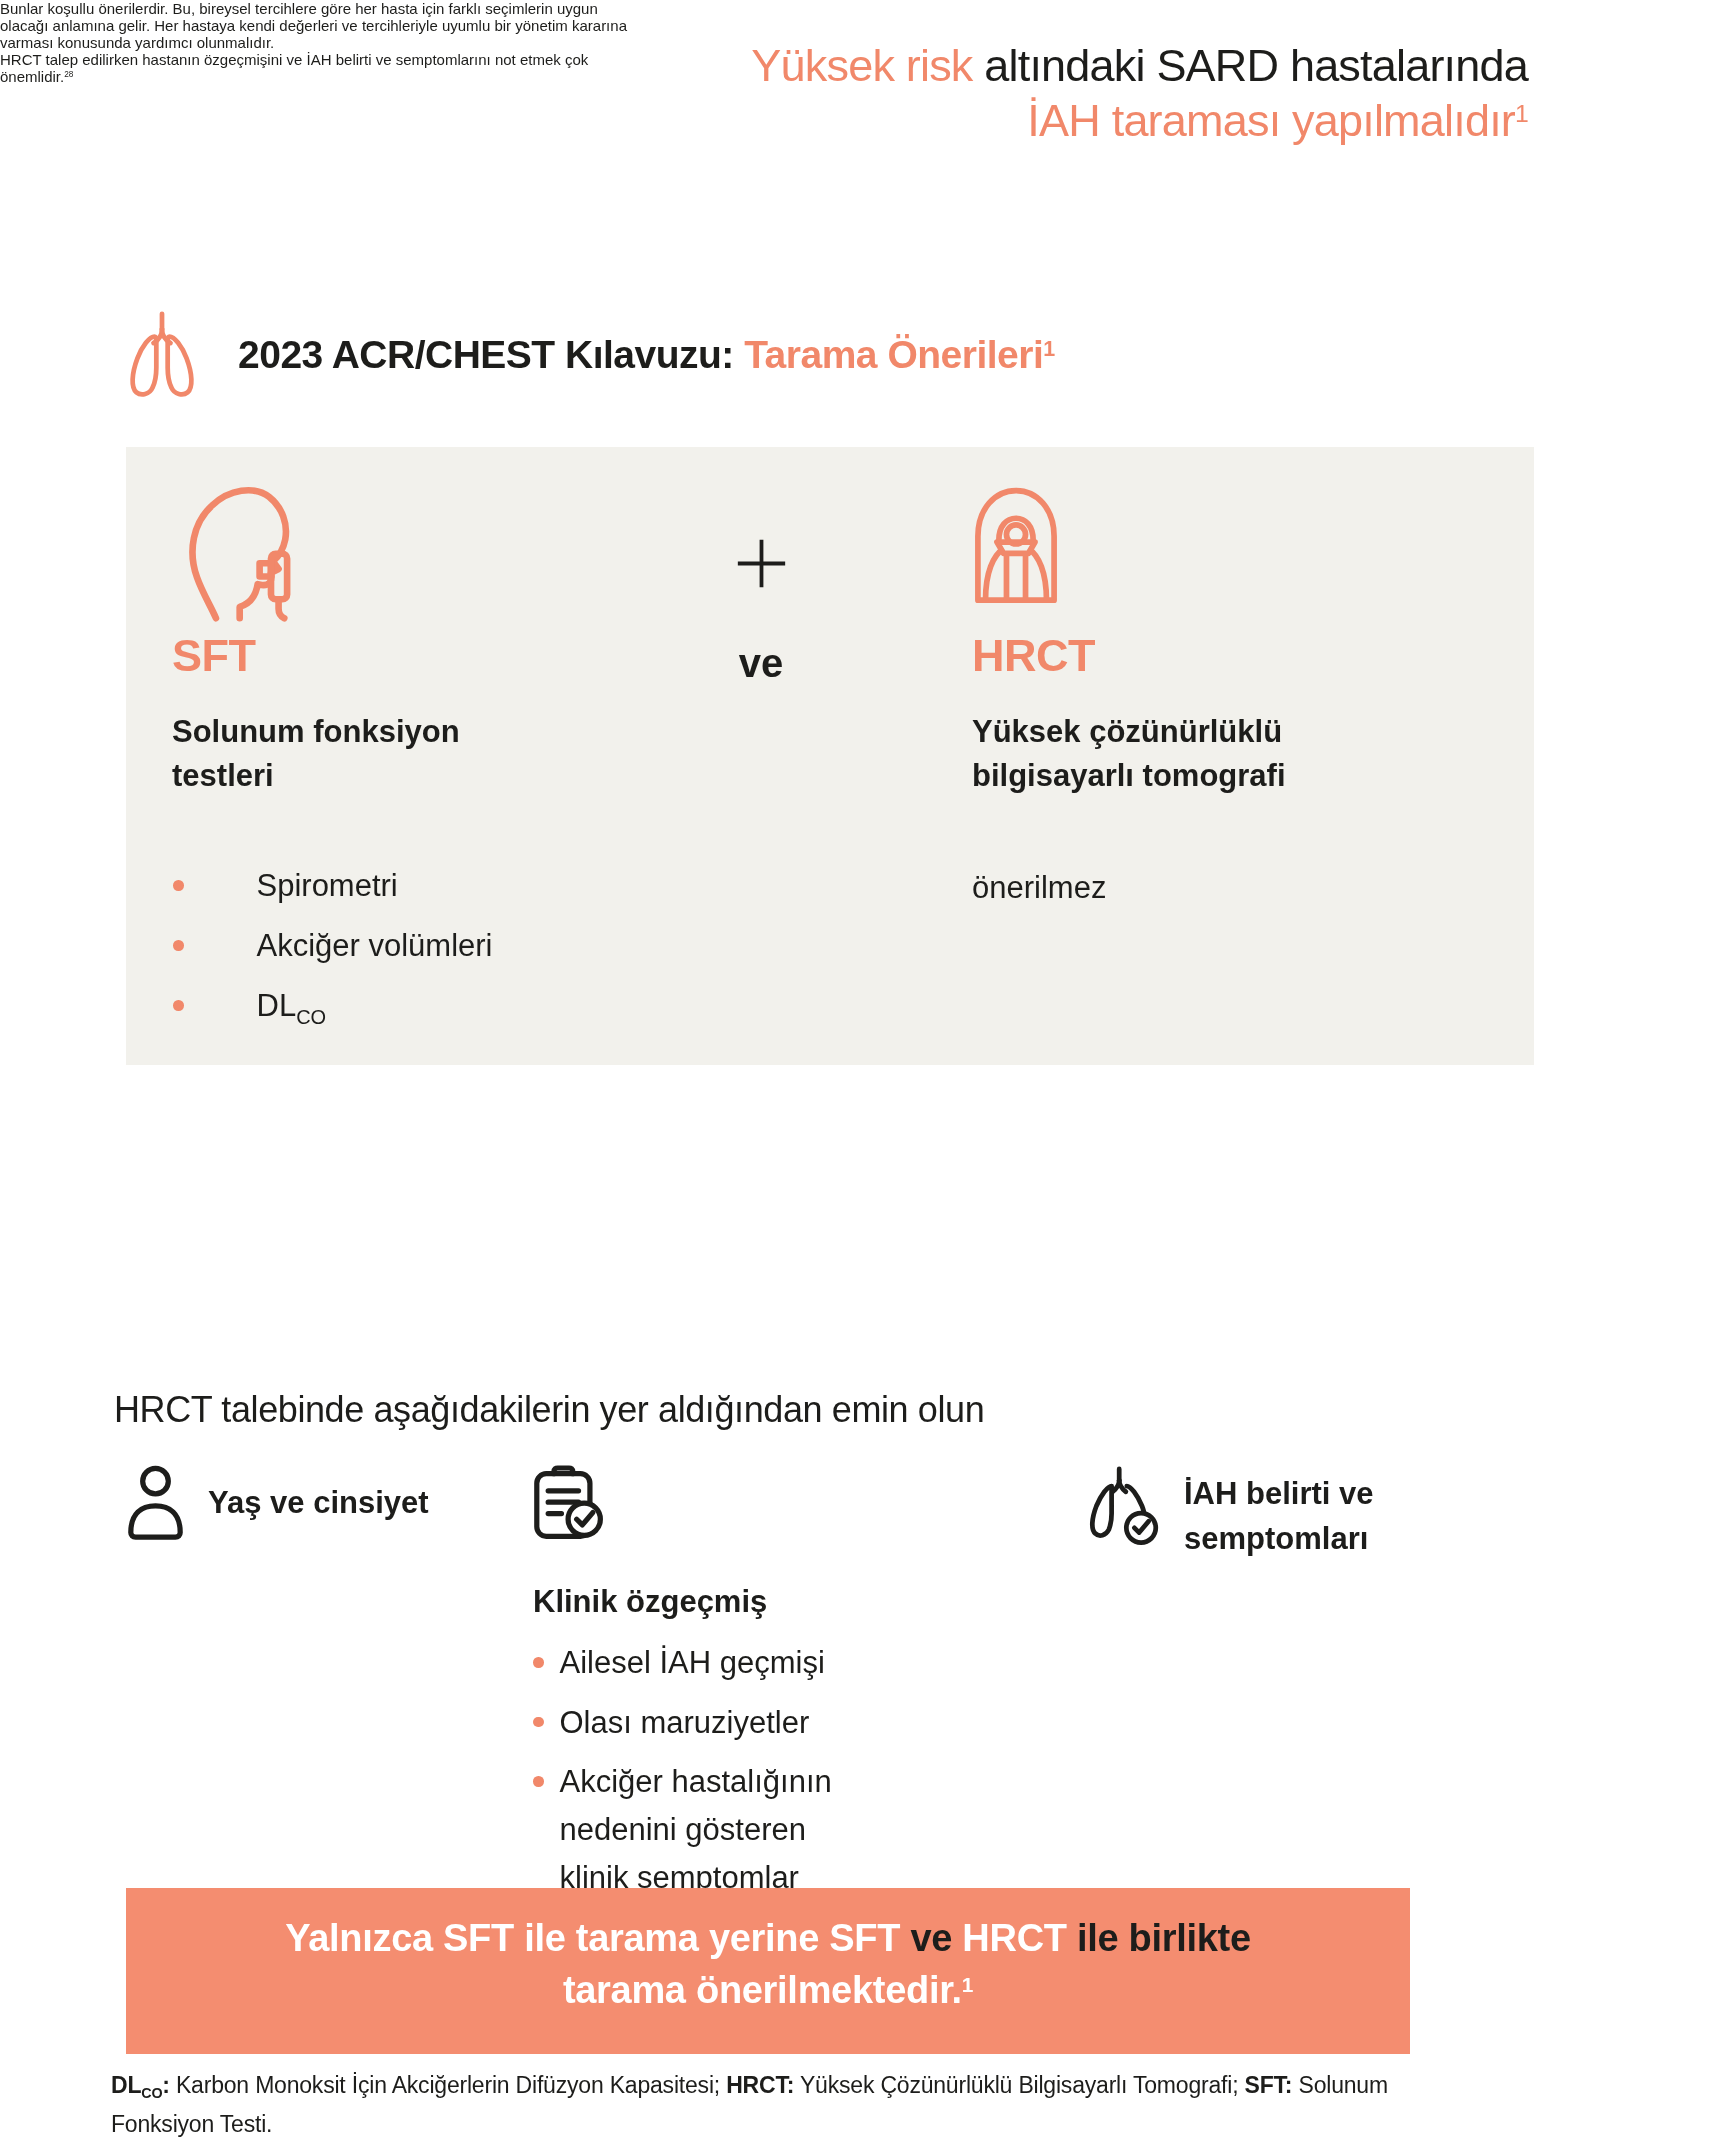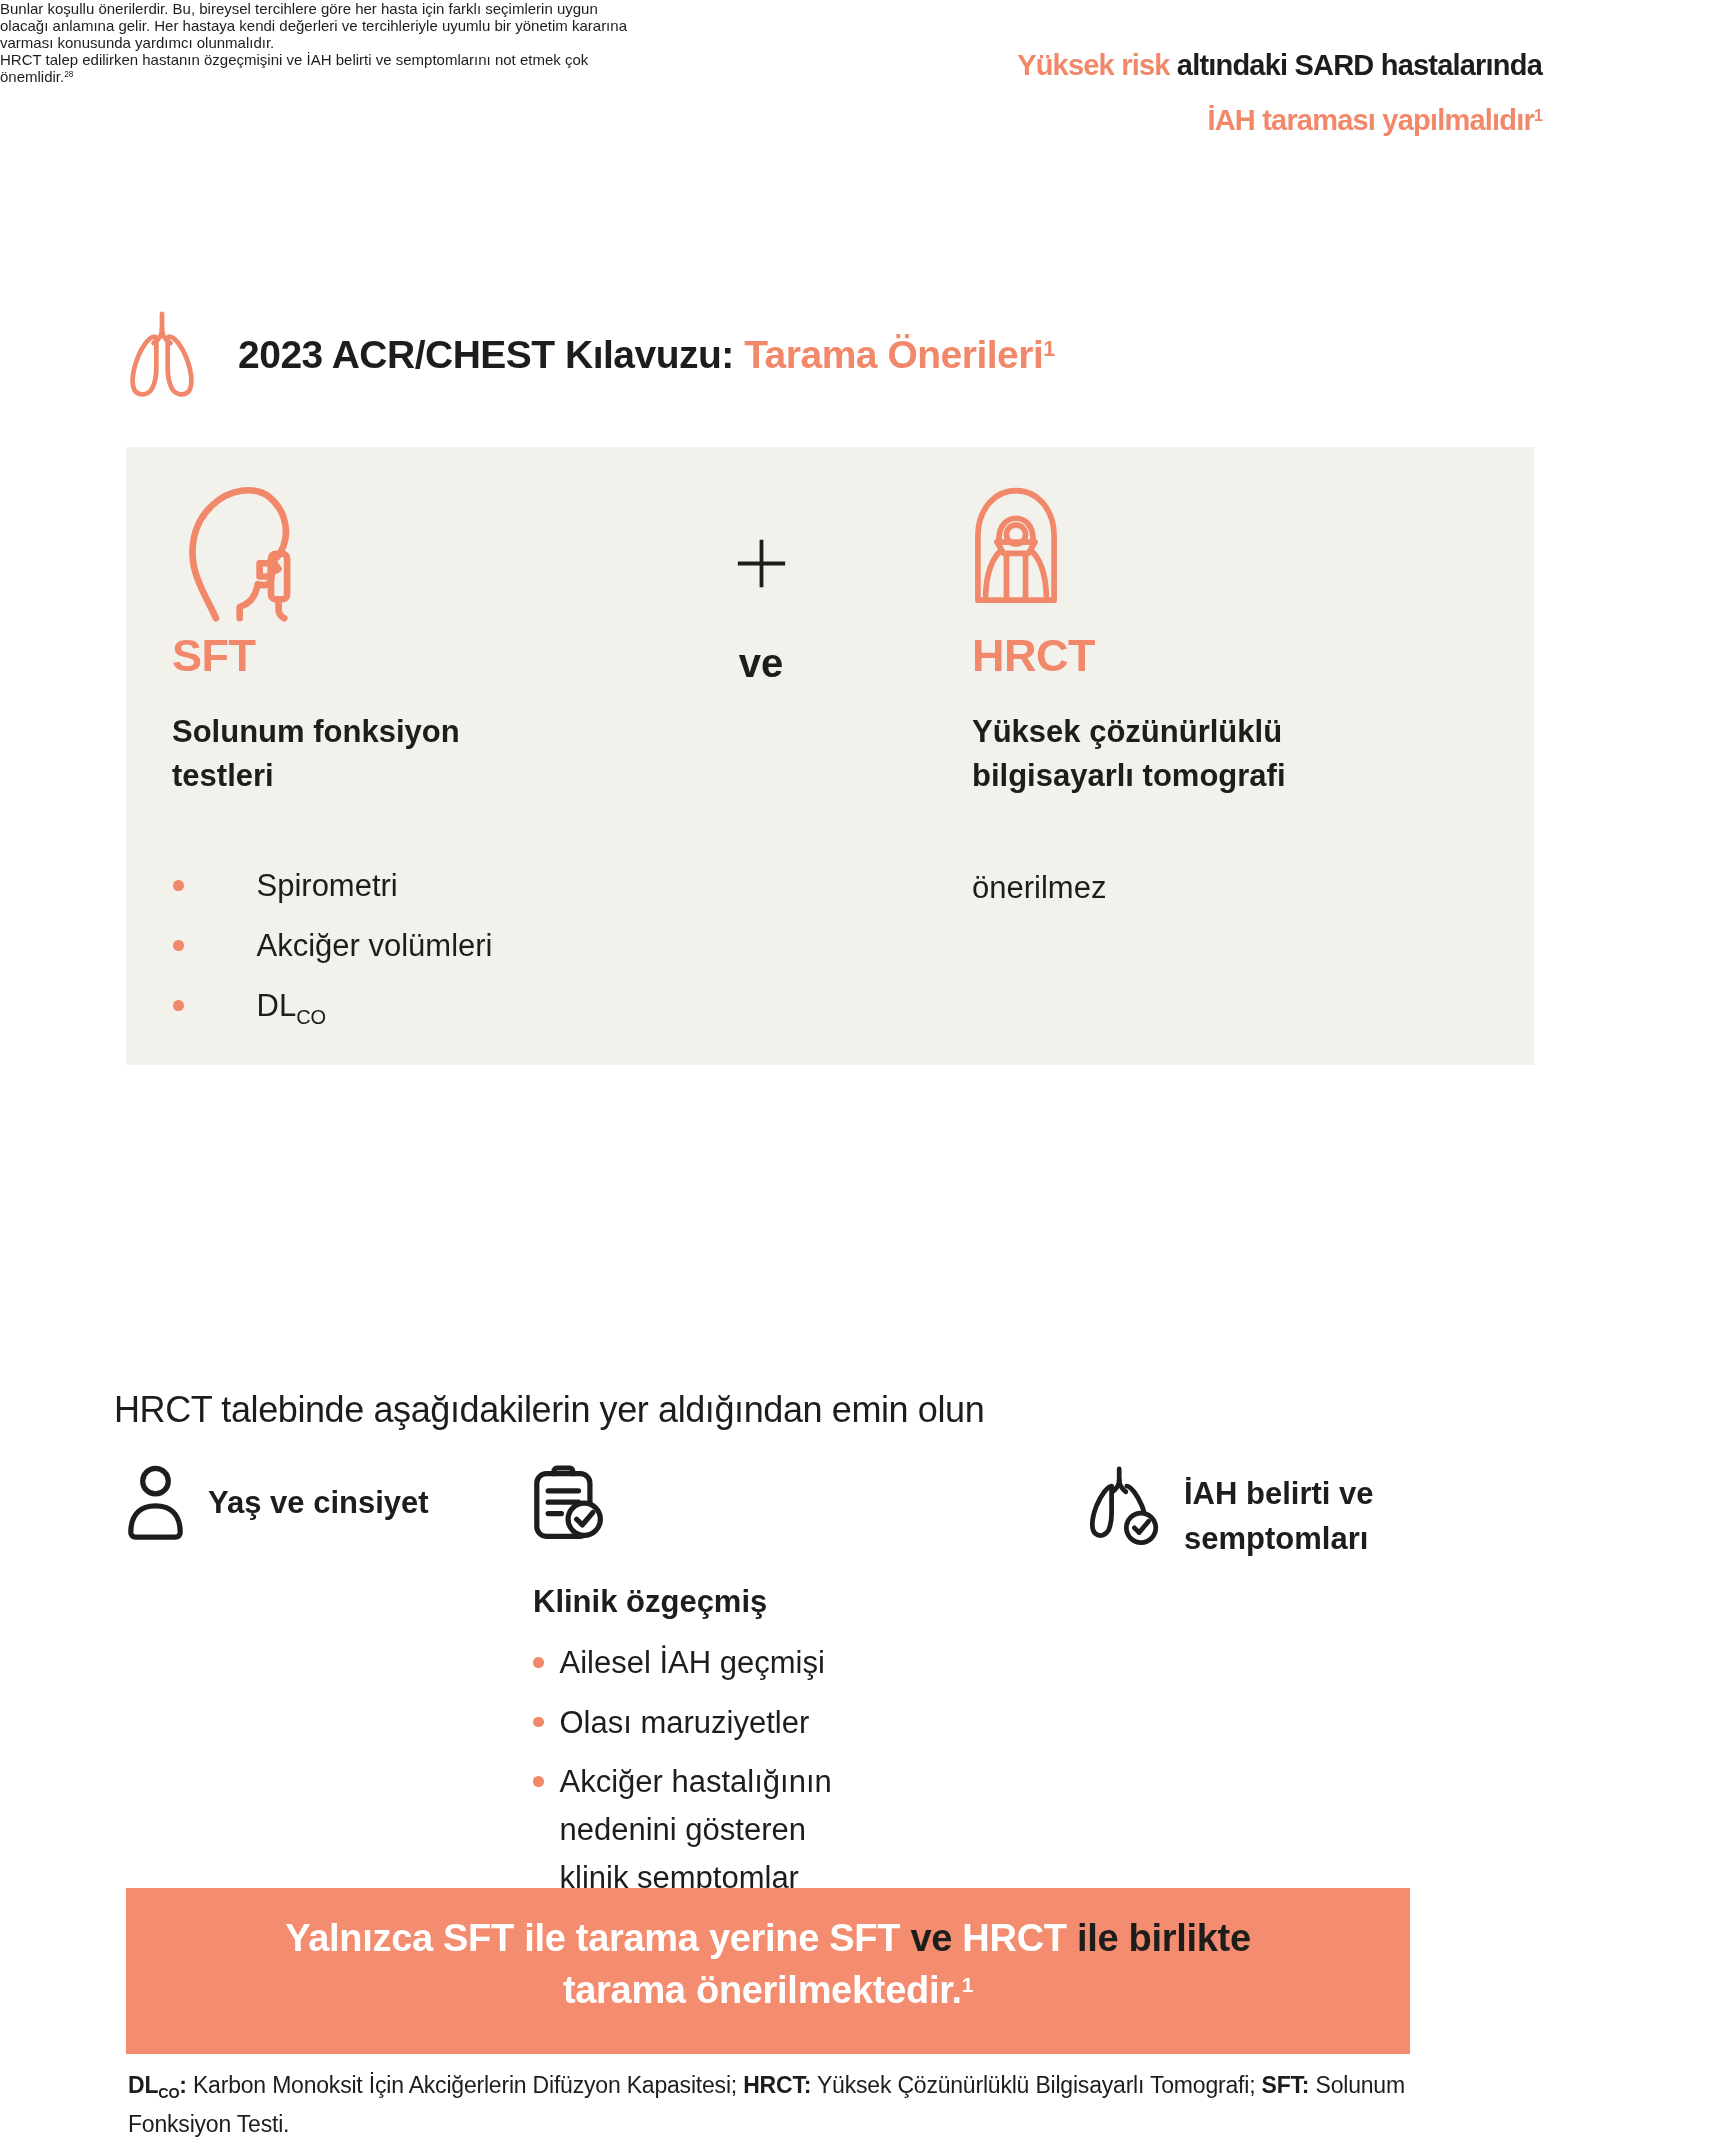--- a/index.html
+++ b/index.html
@@ -8,22 +8,22 @@
     position:relative; width:1720px; height:2150px; background:#ffffff;
     color:#1D1D1B; font-family:"Liberation Sans","DejaVu Sans",sans-serif;
     overflow:hidden;
   }
   .accent{ color:#F1886A; }
   .nowrap{ white-space:nowrap; }
   .sup{ font-size:0.55em; vertical-align:0.55em; line-height:0; }
 
   
   .title{
-    position:absolute; top:38px; right:178px; text-align:right;
-    font-size:29px; font-weight:700; line-height:55px; letter-spacing:-0.8px;
+    position:absolute; top:38px; right:192px; text-align:right;
+    font-size:45px; font-weight:400; line-height:55px; letter-spacing:-0.8px;
   }
 
   
   .guideline{ position:absolute; left:124px; top:310px; display:flex; align-items:center; gap:38px; }
   .guideline-text{ font-size:39px; font-weight:700; letter-spacing:-0.5px; white-space:nowrap; }
 
   
   .reco-box{ position:absolute; left:126px; top:447px; width:1408px; height:618px; background:#F2F1EC; }
   .sft-icon{ position:absolute; left:46px; top:28.5px; }
   .abbr{ font-size:45px; font-weight:700; letter-spacing:-0.5px; }
@@ -64,21 +64,21 @@
   
   .banner{
     position:absolute; left:126px; top:1888px; width:1284px; height:166px;
     background:#F48D70; color:#ffffff; text-align:center;
     font-size:38px; font-weight:700; line-height:52px; letter-spacing:-0.3px;
     padding-top:24px;
   }
   .banner .dark{ color:#1D1D1B; }
 
   
-  .footnote{ position:absolute; left:128px; top:2070px; font-size:23px; line-height:31px; letter-spacing:-0.2px; }
+  .footnote{ position:absolute; left:111px; top:2070px; font-size:23px; line-height:31px; letter-spacing:-0.2px; }
   .footnote b{ font-weight:700; }
   .fsub{ font-size:14.3px; vertical-align:-4.8px; }
 
   svg{ display:block; }
 </style>
 </head>
 <body>
 
 <div class="page">
 

